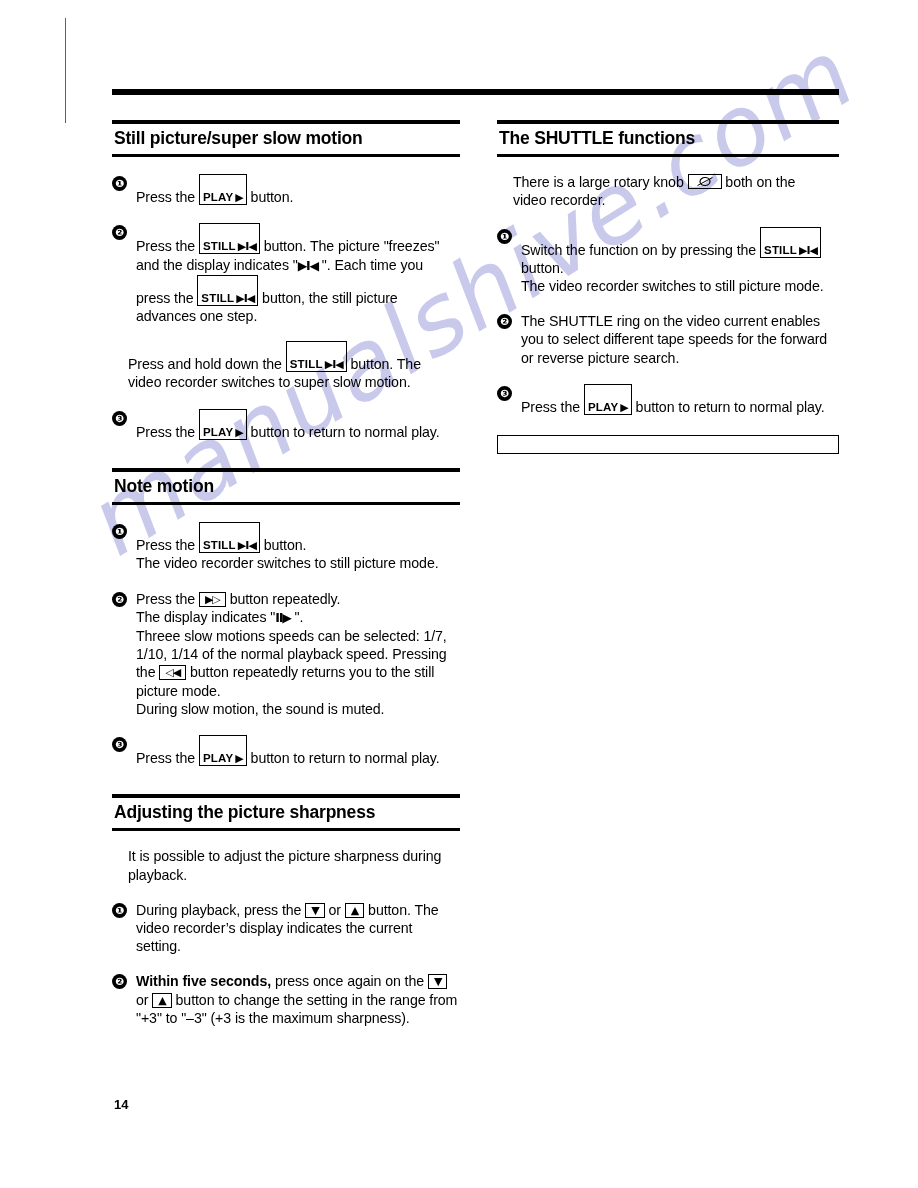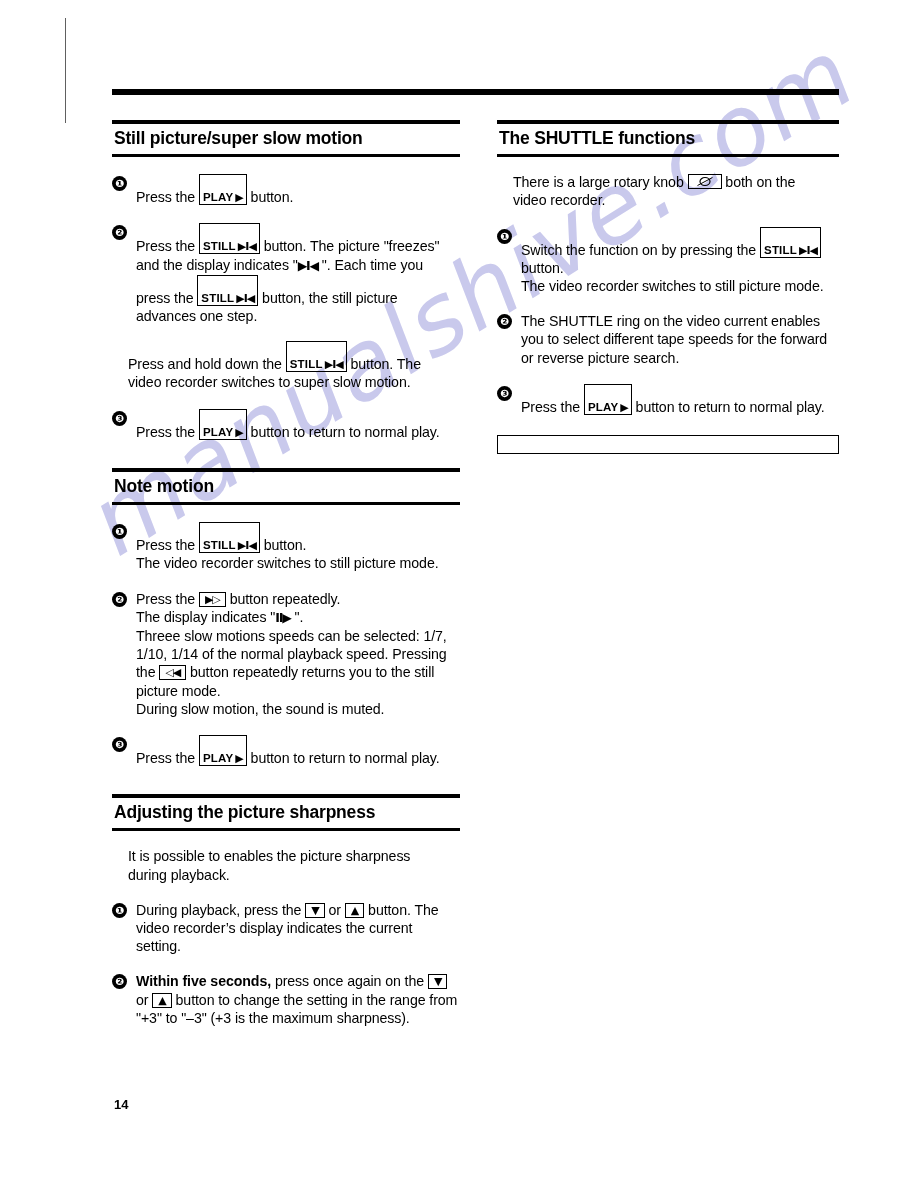--- a/index.html
+++ b/index.html
@@ -243,21 +243,21 @@
           <div class="step-num">❸</div>
           <div class="step-body">Press the <span class="btn"><span class="lbl">PLAY</span><span class="glyph">▶</span></span> button to return to normal play.</div>
         </div>
       </div>
 
       <div class="section" style="margin-top:27px;">
         <div class="rule-thick"></div>
         <div class="sec-title">Adjusting the picture sharpness</div>
         <div class="rule-thin"></div>
 
-        <div class="para block">It is possible to enables the picture sharpness during playback.</div>
+        <div class="para block">It is possible to adjust the picture sharpness during playback.</div>
 
         <div class="step">
           <div class="step-num">❶</div>
           <div class="step-body">During playback, press the <span class="btn btn-arrow"><span class="glyph">▼</span></span> or <span class="btn btn-arrow"><span class="glyph">▲</span></span> button. The video recorder’s display indicates the current setting.</div>
         </div>
 
         <div class="step">
           <div class="step-num">❷</div>
           <div class="step-body"><span class="strong">Within five seconds,</span> press once again on the <span class="btn btn-arrow"><span class="glyph">▼</span></span> or <span class="btn btn-arrow"><span class="glyph">▲</span></span> button to change the setting in the range from "+3" to "–3" (+3 is the maximum sharpness).</div>
         </div>

